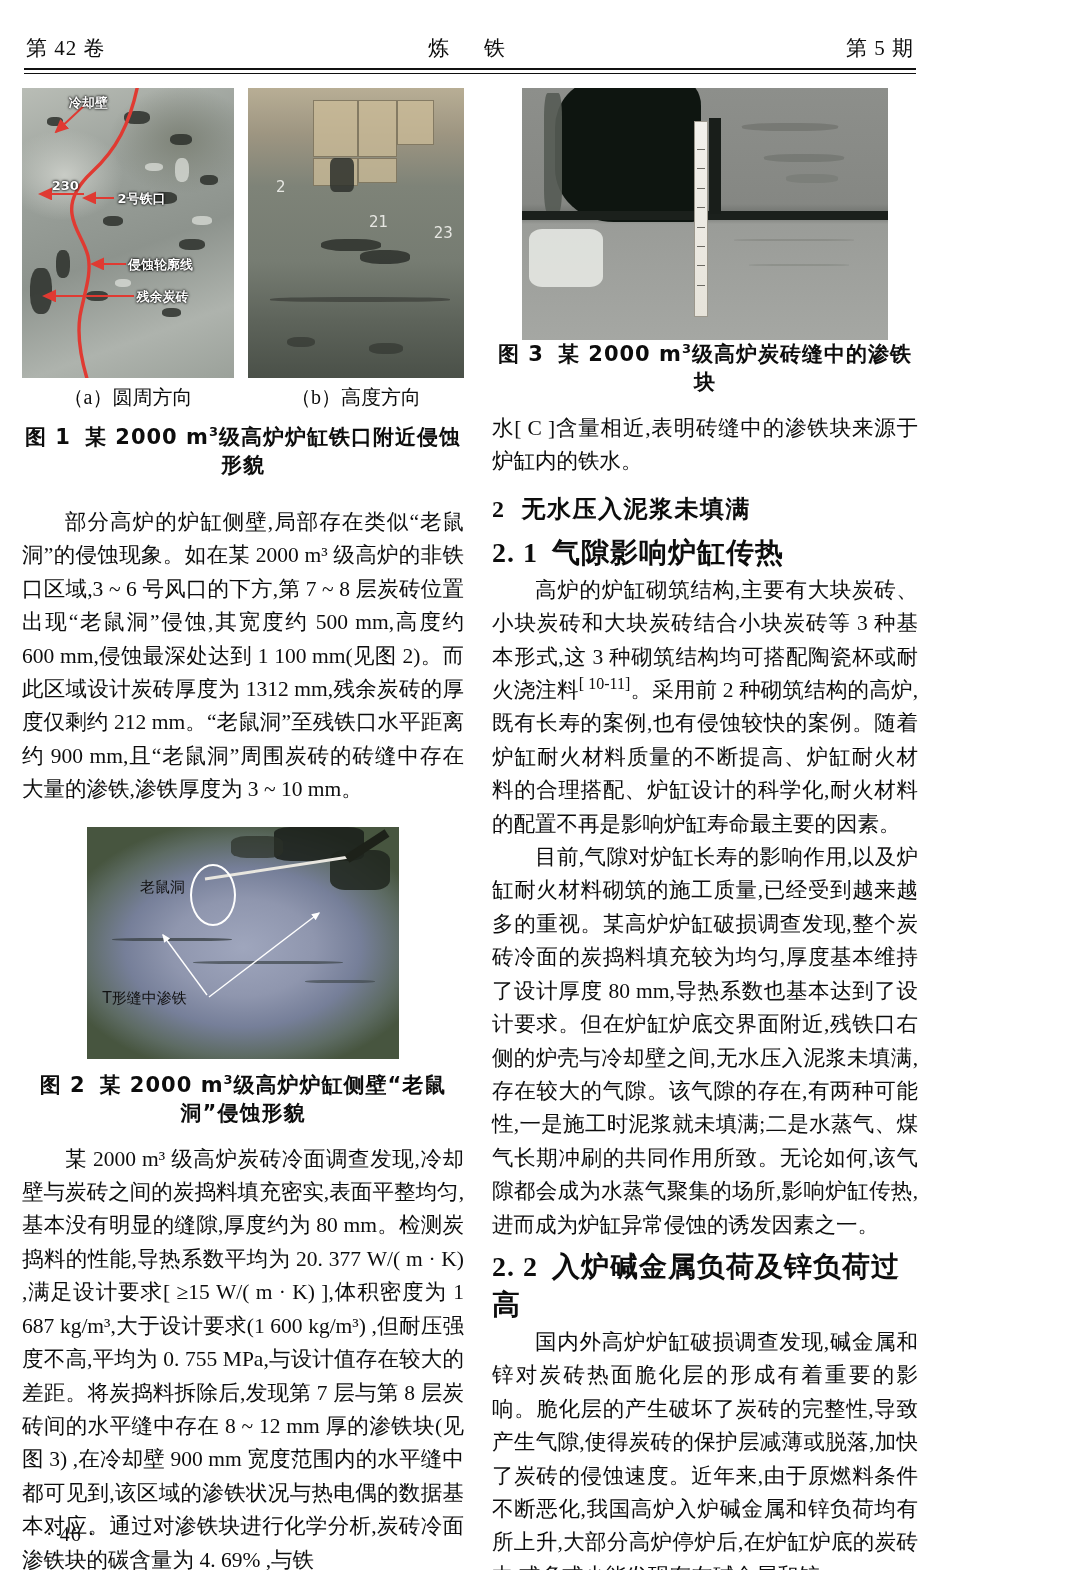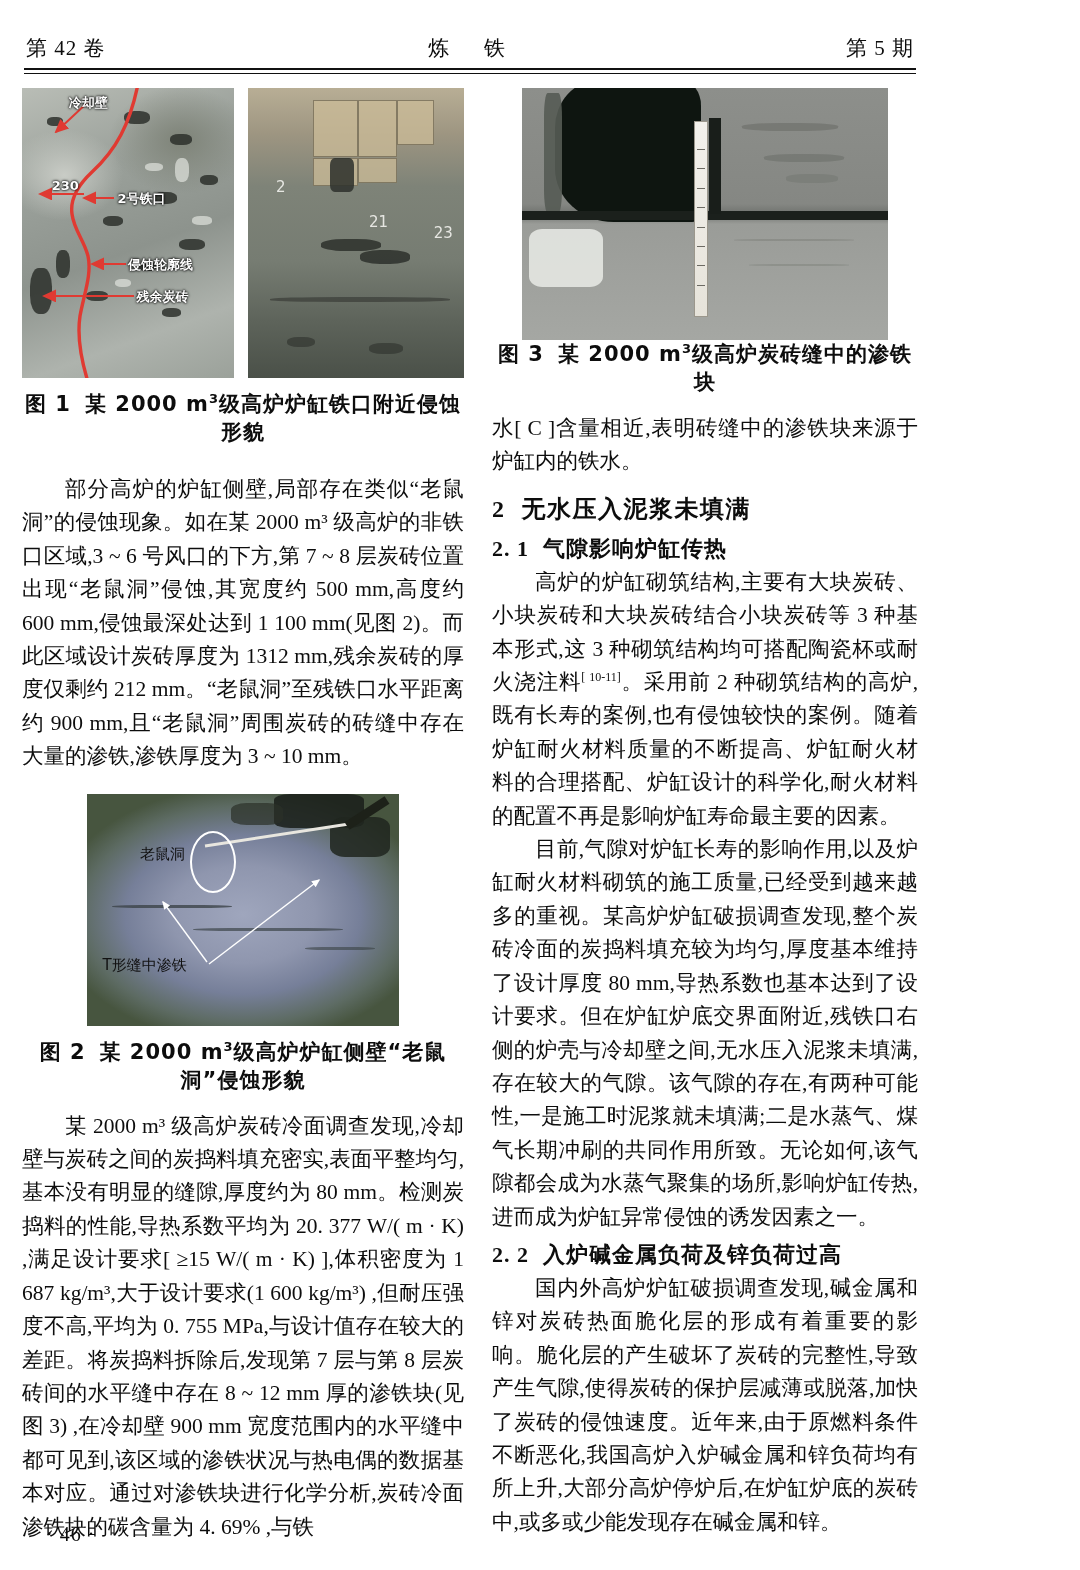--- a/index.html
+++ b/index.html
@@ -66,36 +66,36 @@
     line-height: 33.4px;
     text-align: justify;
     text-justify: inter-ideograph;
     text-indent: 2em;
     letter-spacing: 0px;
     font-family: "Liberation Serif", "DejaVu Serif", serif;
   }
   p.body.cont { text-indent: 0; }
 
   sup.cite {
-    font-size: 12px;
+    font-size: 16px;
     vertical-align: super;
     line-height: 0;
   }
   .sup3 { font-size: 13px; vertical-align: super; line-height: 0; }
 
   h2.sec {
     font-size: 24px;
     font-weight: bold;
     margin: 14px 0 9px 0;
     letter-spacing: 1.5px;
     font-family: "DejaVu Sans", "Liberation Sans", sans-serif;
   }
   h2.sec .num { margin-right: 16px; font-family: "Liberation Serif", serif; }
   h3.subsec {
-    font-size: 22px;
+    font-size: 28px;
     font-weight: bold;
     margin: 6px 0 2px 0;
     letter-spacing: 1px;
     font-family: "DejaVu Sans", "Liberation Sans", sans-serif;
   }
   h3.subsec .num { margin-right: 14px; font-family: "Liberation Serif", serif; }
 
   
   .figblock { margin: 0 0 4px 0; }
   .figrow {
@@ -308,20 +308,24 @@
             <div class="speck" style="left:10%;top:72%;width:180px;height:5px;opacity:.55"></div>
             <div class="speck" style="left:18%;top:86%;width:28px;height:10px;opacity:.6"></div>
             <div class="speck" style="left:56%;top:88%;width:34px;height:11px;opacity:.6"></div>
             <span class="whitemark" style="left:13%;top:31%;">2</span>
             <span class="whitemark" style="left:56%;top:43%;">21</span>
             <span class="whitemark" style="left:86%;top:47%;">23</span>
           </div>
 
         </div>
 
+        <div class="subcaps">
+          <div class="subcap" style="width:212px">（a）圆周方向</div>
+          <div class="subcap" style="width:216px">（b）高度方向</div>
+        </div>
 
         <div class="figcaption">
           <span class="fignum">图 1</span><span>某 2000 m</span><span class="sup3">3</span><span>级高炉炉缸铁口附近侵蚀形貌</span>
         </div>
       </div>
 
       <p class="body" style="margin-top:27px">部分高炉的炉缸侧壁,局部存在类似“老鼠洞”的侵蚀现象。如在某 2000 m³ 级高炉的非铁口区域,3 ~ 6 号风口的下方,第 7 ~ 8 层炭砖位置出现“老鼠洞”侵蚀,其宽度约 500 mm,高度约 600 mm,侵蚀最深处达到 1 100 mm(见图 2)。而此区域设计炭砖厚度为 1312 mm,残余炭砖的厚度仅剩约 212 mm。“老鼠洞”至残铁口水平距离约 900 mm,且“老鼠洞”周围炭砖的砖缝中存在大量的渗铁,渗铁厚度为 3 ~ 10 mm。</p>
 
       <div class="figblock" style="margin-top:20px">
         <div class="figrow">

